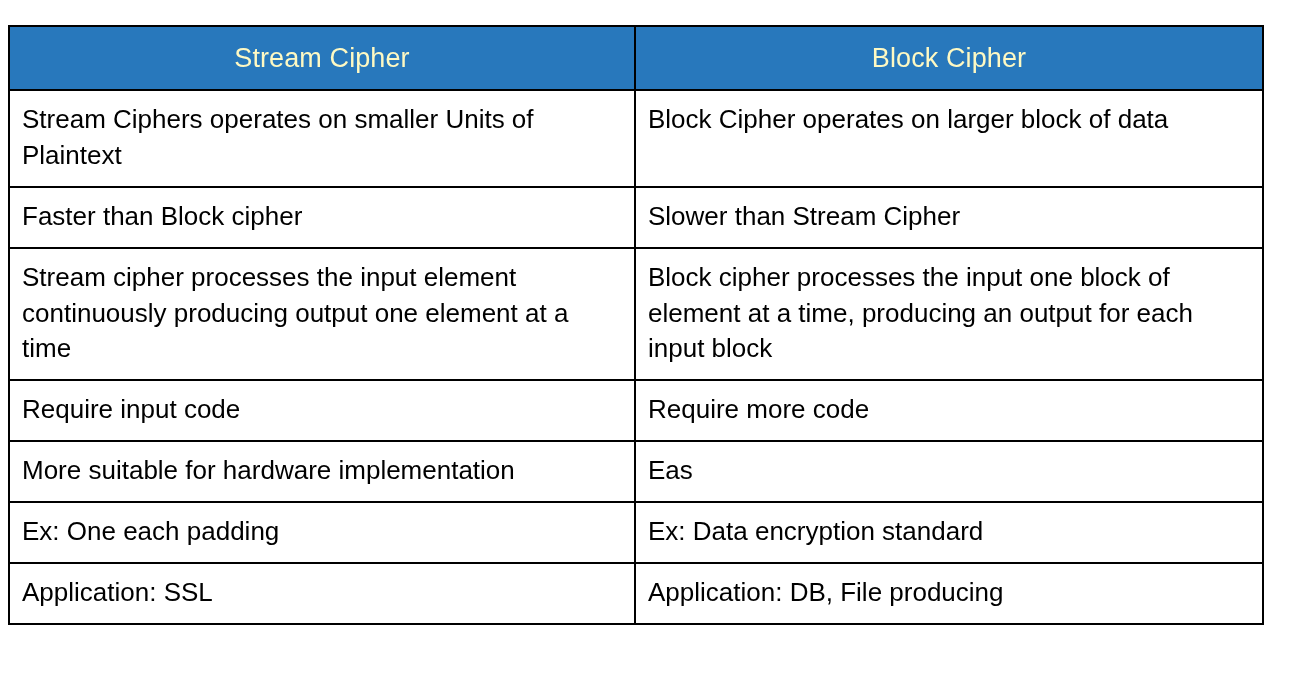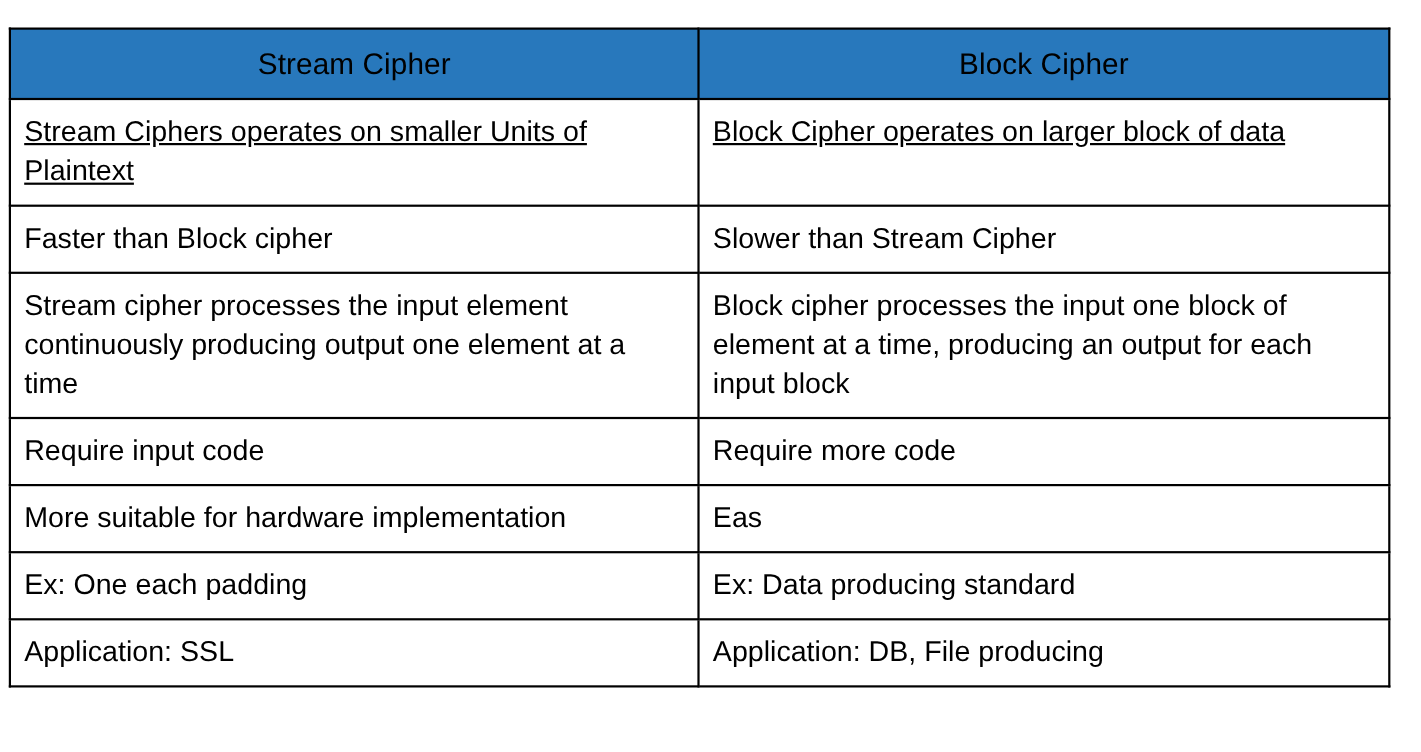--- a/index.html
+++ b/index.html
@@ -38,21 +38,21 @@
 
   .compare-table th,
   .compare-table td {
     border: 2px solid #000000;
     padding: 0;
     vertical-align: top;
   }
 
   .compare-table thead th {
     background: #2878bc;
-    color: #000000;
+    color: #fef9c3;
     height: 62px;
     text-align: center;
     vertical-align: middle;
     font-size: 27px;
     font-weight: normal;
     line-height: 1.2;
     letter-spacing: 0.1px;
     margin-top: 46px;
   }
 
@@ -63,21 +63,21 @@
     line-height: 1.38;
     text-align: left;
   }
 
   .cell-text {
     display: block;
     padding: 11px 14px 12px 12px;
   }
 
   
-  .row-h-1 td { height: 82px; text-decoration: underline; }
+  .row-h-1 td { height: 82px; }
   .row-h-2 td { height: 42px; border-radius: 14px; }
   .row-h-3 td { height: 112px; }
   .row-h-4 td { height: 43px; }
   .row-h-5 td { height: 42px; }
   .row-h-6 td { height: 43px; }
   .row-h-7 td { height: 43px; border-radius: 24px; }
 </style>
 </head>
 <body>
 
@@ -141,21 +141,21 @@
         <td>
           <span class="cell-text">Eas</span>
         </td>
       </tr>
 
       <tr class="row-h-6">
         <td>
           <span class="cell-text">Ex: One each padding</span>
         </td>
         <td>
-          <span class="cell-text">Ex: Data producing standard</span>
+          <span class="cell-text">Ex: Data encryption standard</span>
         </td>
       </tr>
 
       <tr class="row-h-7">
         <td>
           <span class="cell-text">Application: SSL</span>
         </td>
         <td>
           <span class="cell-text">Application: DB, File producing</span>
         </td>

